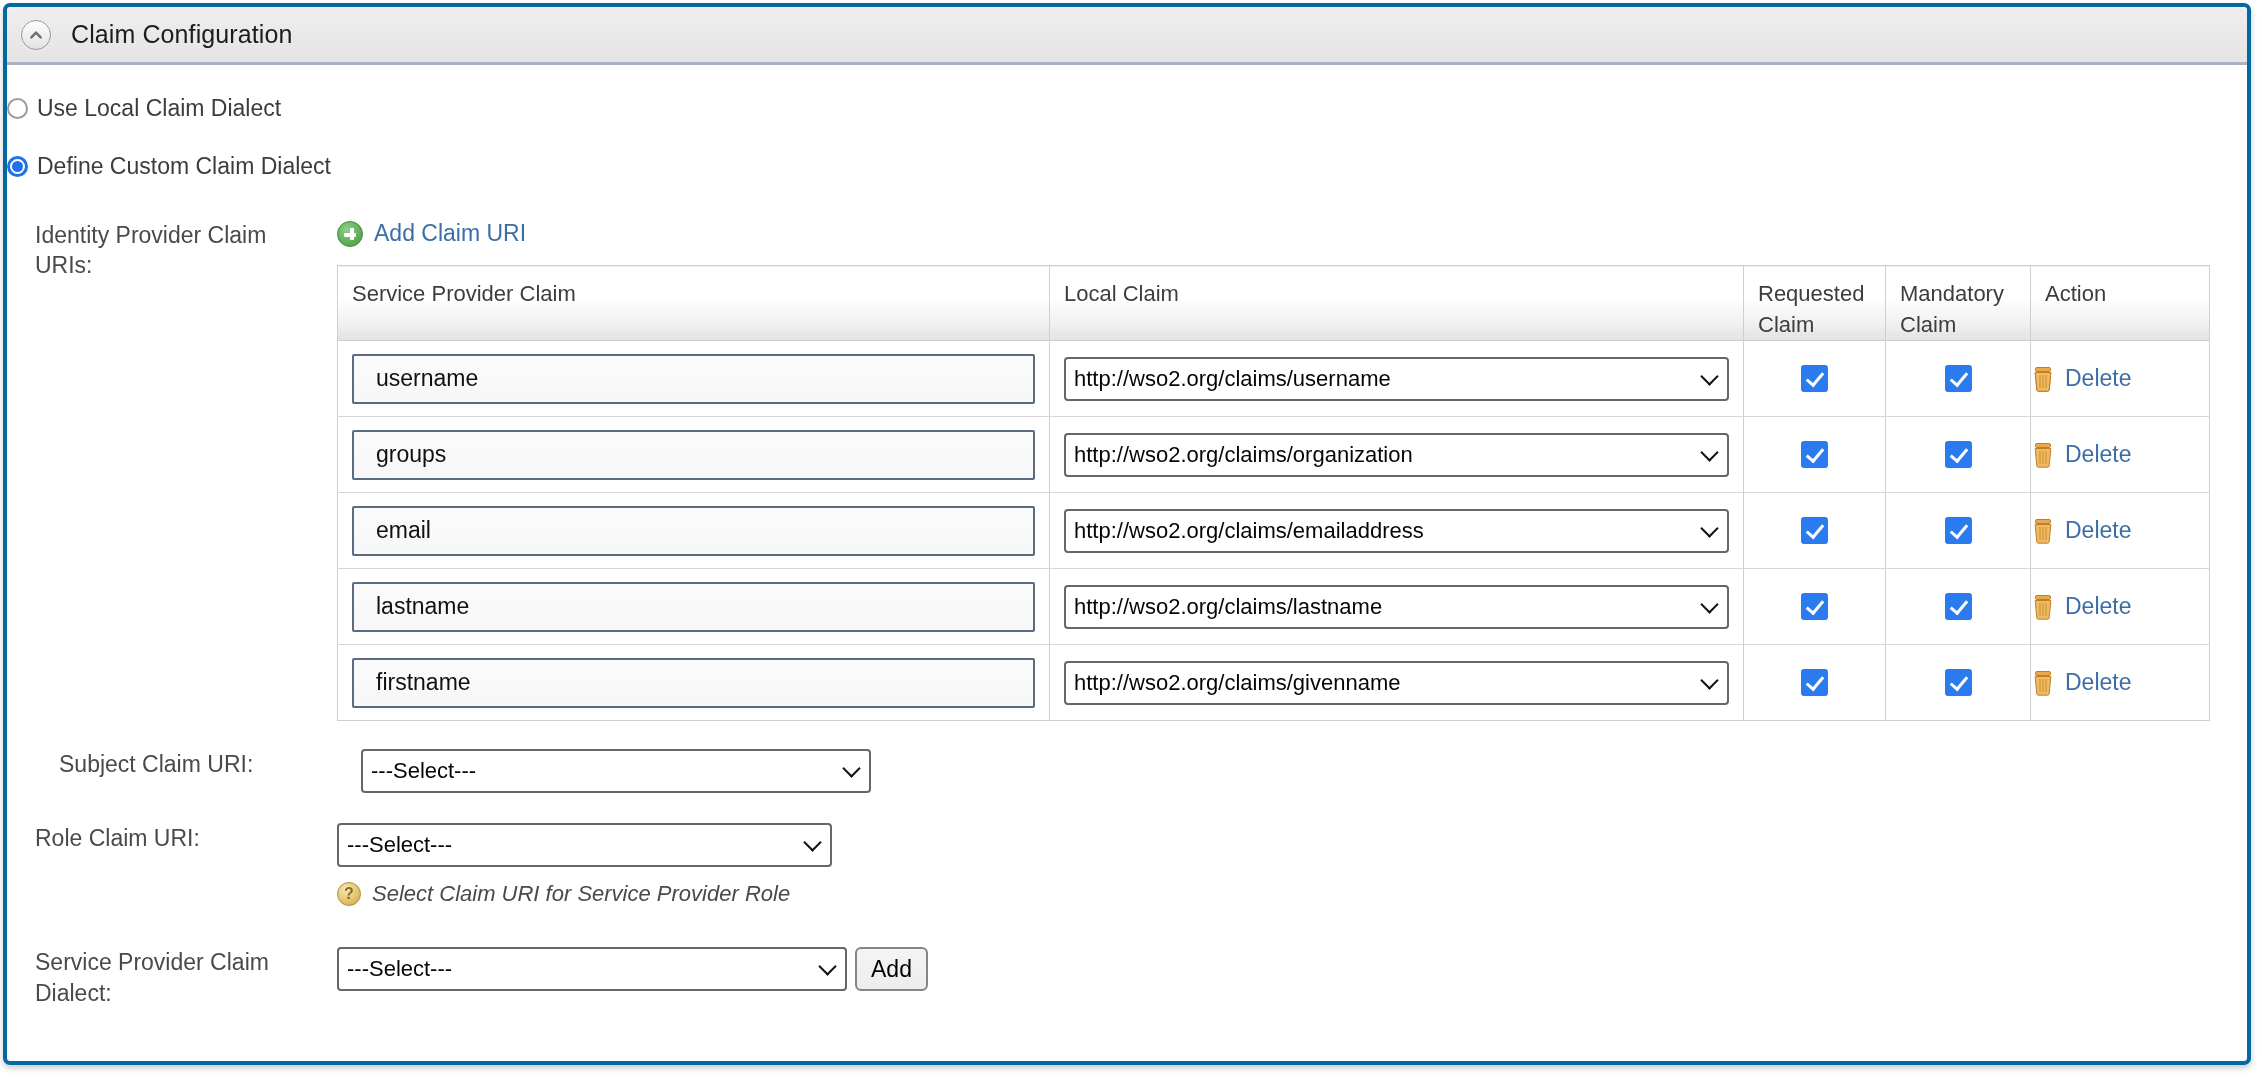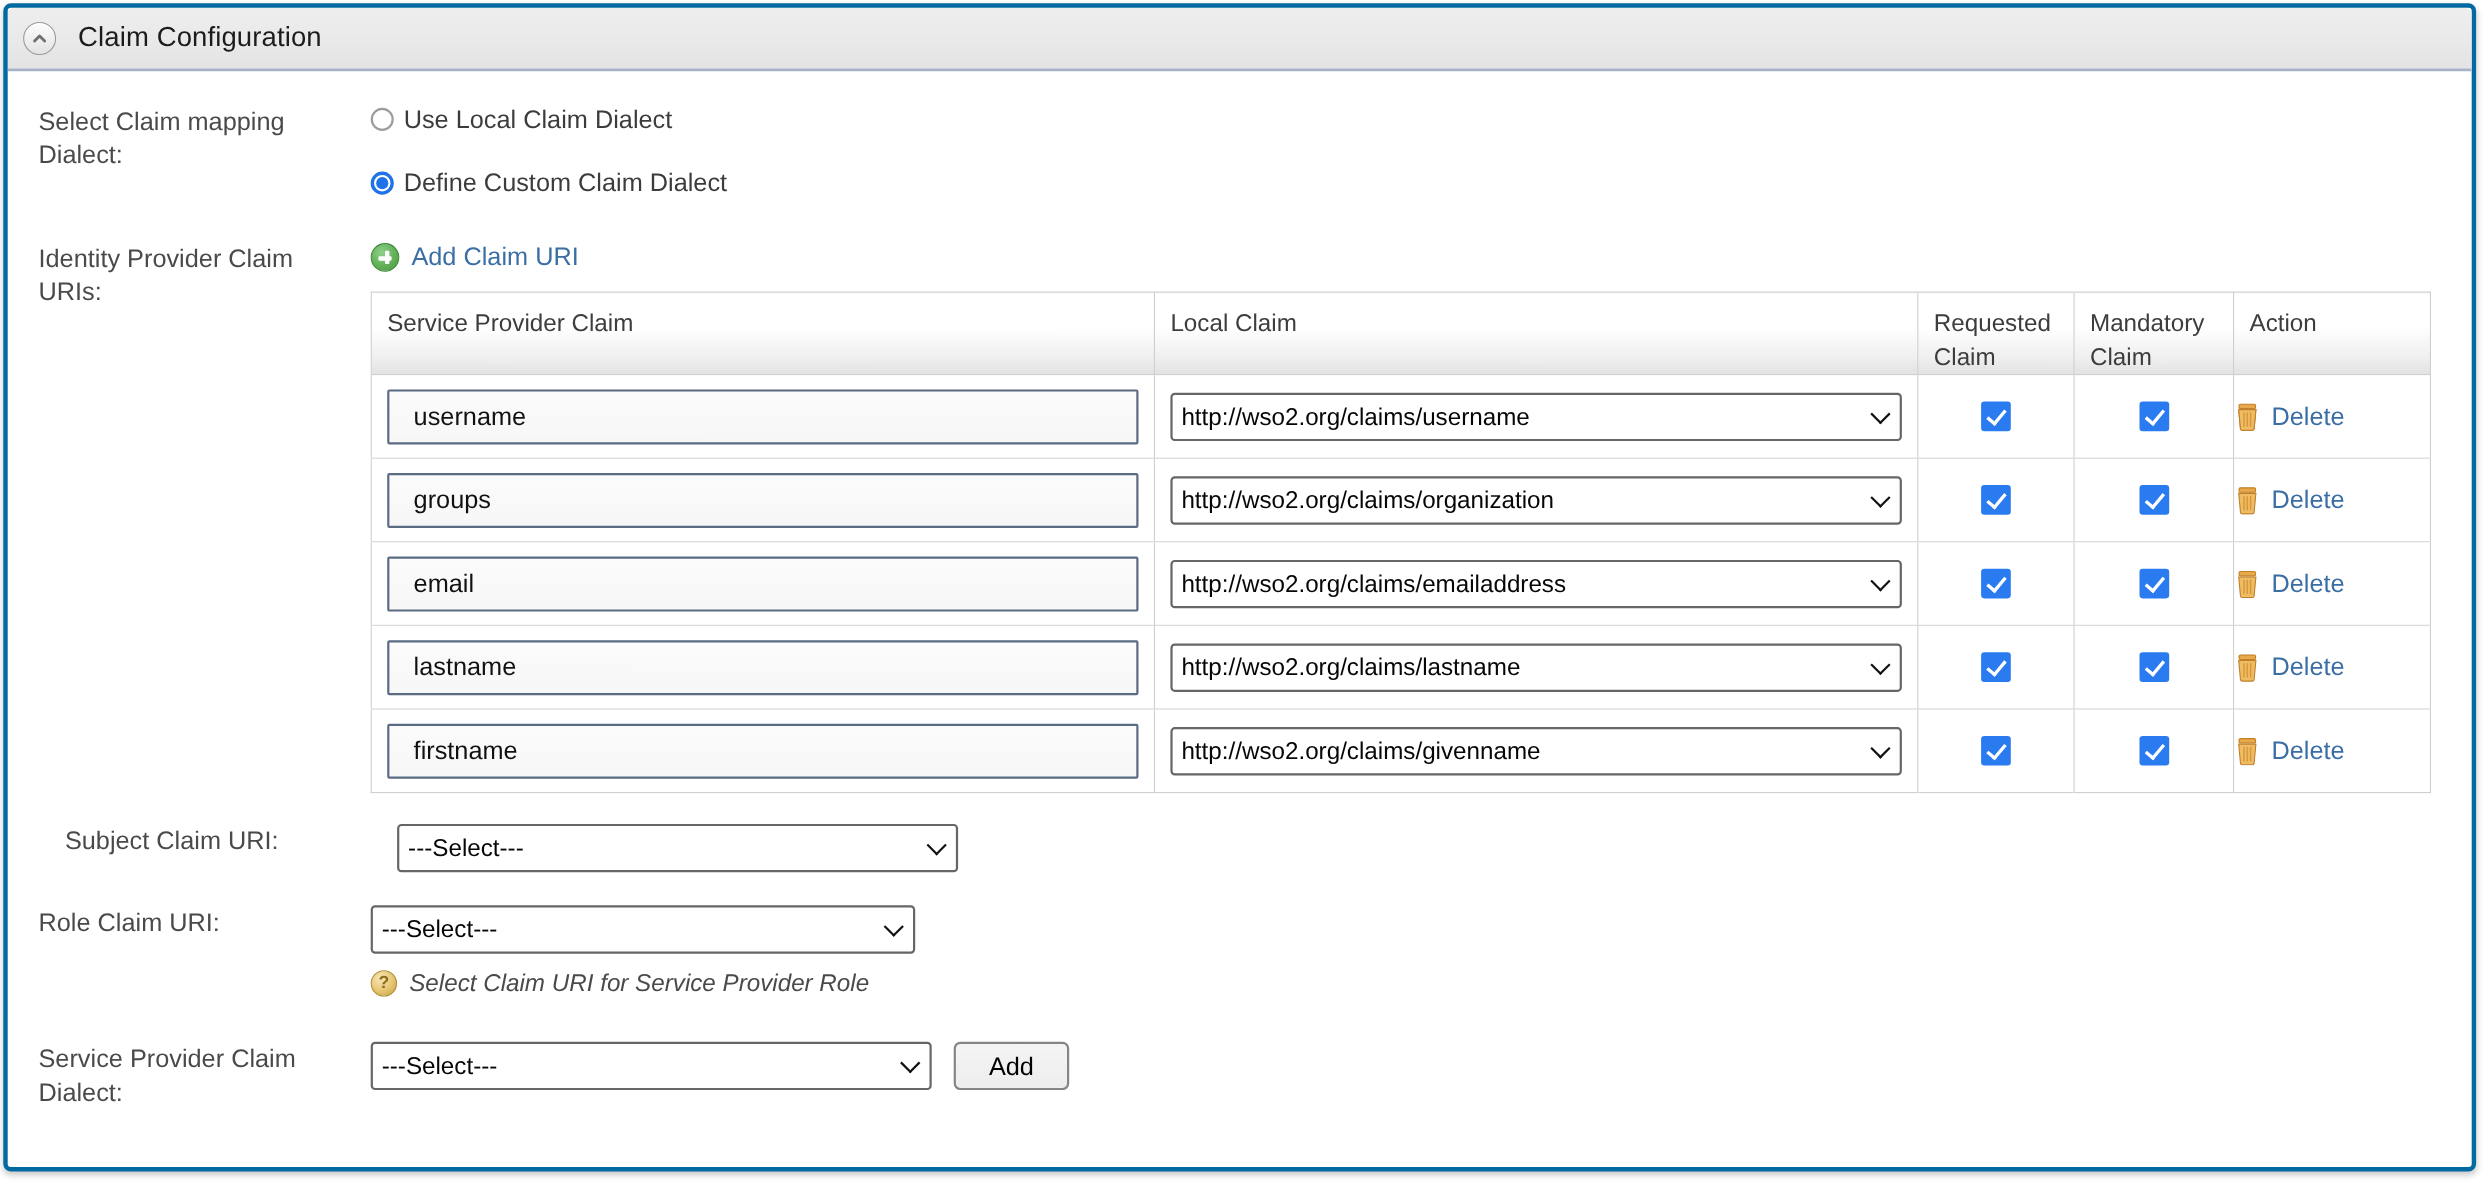--- a/index.html
+++ b/index.html
@@ -259,28 +259,28 @@
   .hint-text {
     margin-left: 11px;
     font-size: 22px;
     font-style: italic;
     color: #4a4a4a;
   }
 
   .add-btn {
     height: 44px;
     min-width: 72px;
-    margin-left: 20px;
+    margin-left: 8px;
     font-size: 23px;
     font-family: "Liberation Sans", sans-serif;
     color: #000;
     background: linear-gradient(to bottom, #f4f4f4 0%, #ededed 100%);
     border: 2px solid #858585;
     border-radius: 6px;
-    padding: 0 30px;
+    padding: 0 14px;
     cursor: pointer;
     vertical-align: middle;
   }
 
   .inline-flex { display: flex; align-items: center; }
 </style>
 </head>
 <body>
 
 <div class="panel">
@@ -290,21 +290,20 @@
       <svg width="16" height="16" viewBox="0 0 16 16" aria-hidden="true">
         <path d="M3.4 10.3 L8 5.7 L12.6 10.3" fill="none" stroke="#707070" stroke-width="2.6" stroke-linecap="round" stroke-linejoin="round"></path>
       </svg>
     </div>
     <div class="panel-title">Claim Configuration</div>
   </div>
 
   <div class="panel-body">
 
     <div class="row" style="margin-top:30px;">
-      <div class="lbl-col">Select Claim mapping Dialect:</div>
       <div class="ctl-col">
         <div class="radio-row">
           <span class="radio"></span>
           <span class="radio-label">Use Local Claim Dialect</span>
         </div>
         <div class="radio-row" style="margin-top:31px;">
           <span class="radio checked"></span>
           <span class="radio-label">Define Custom Claim Dialect</span>
         </div>
       </div>

